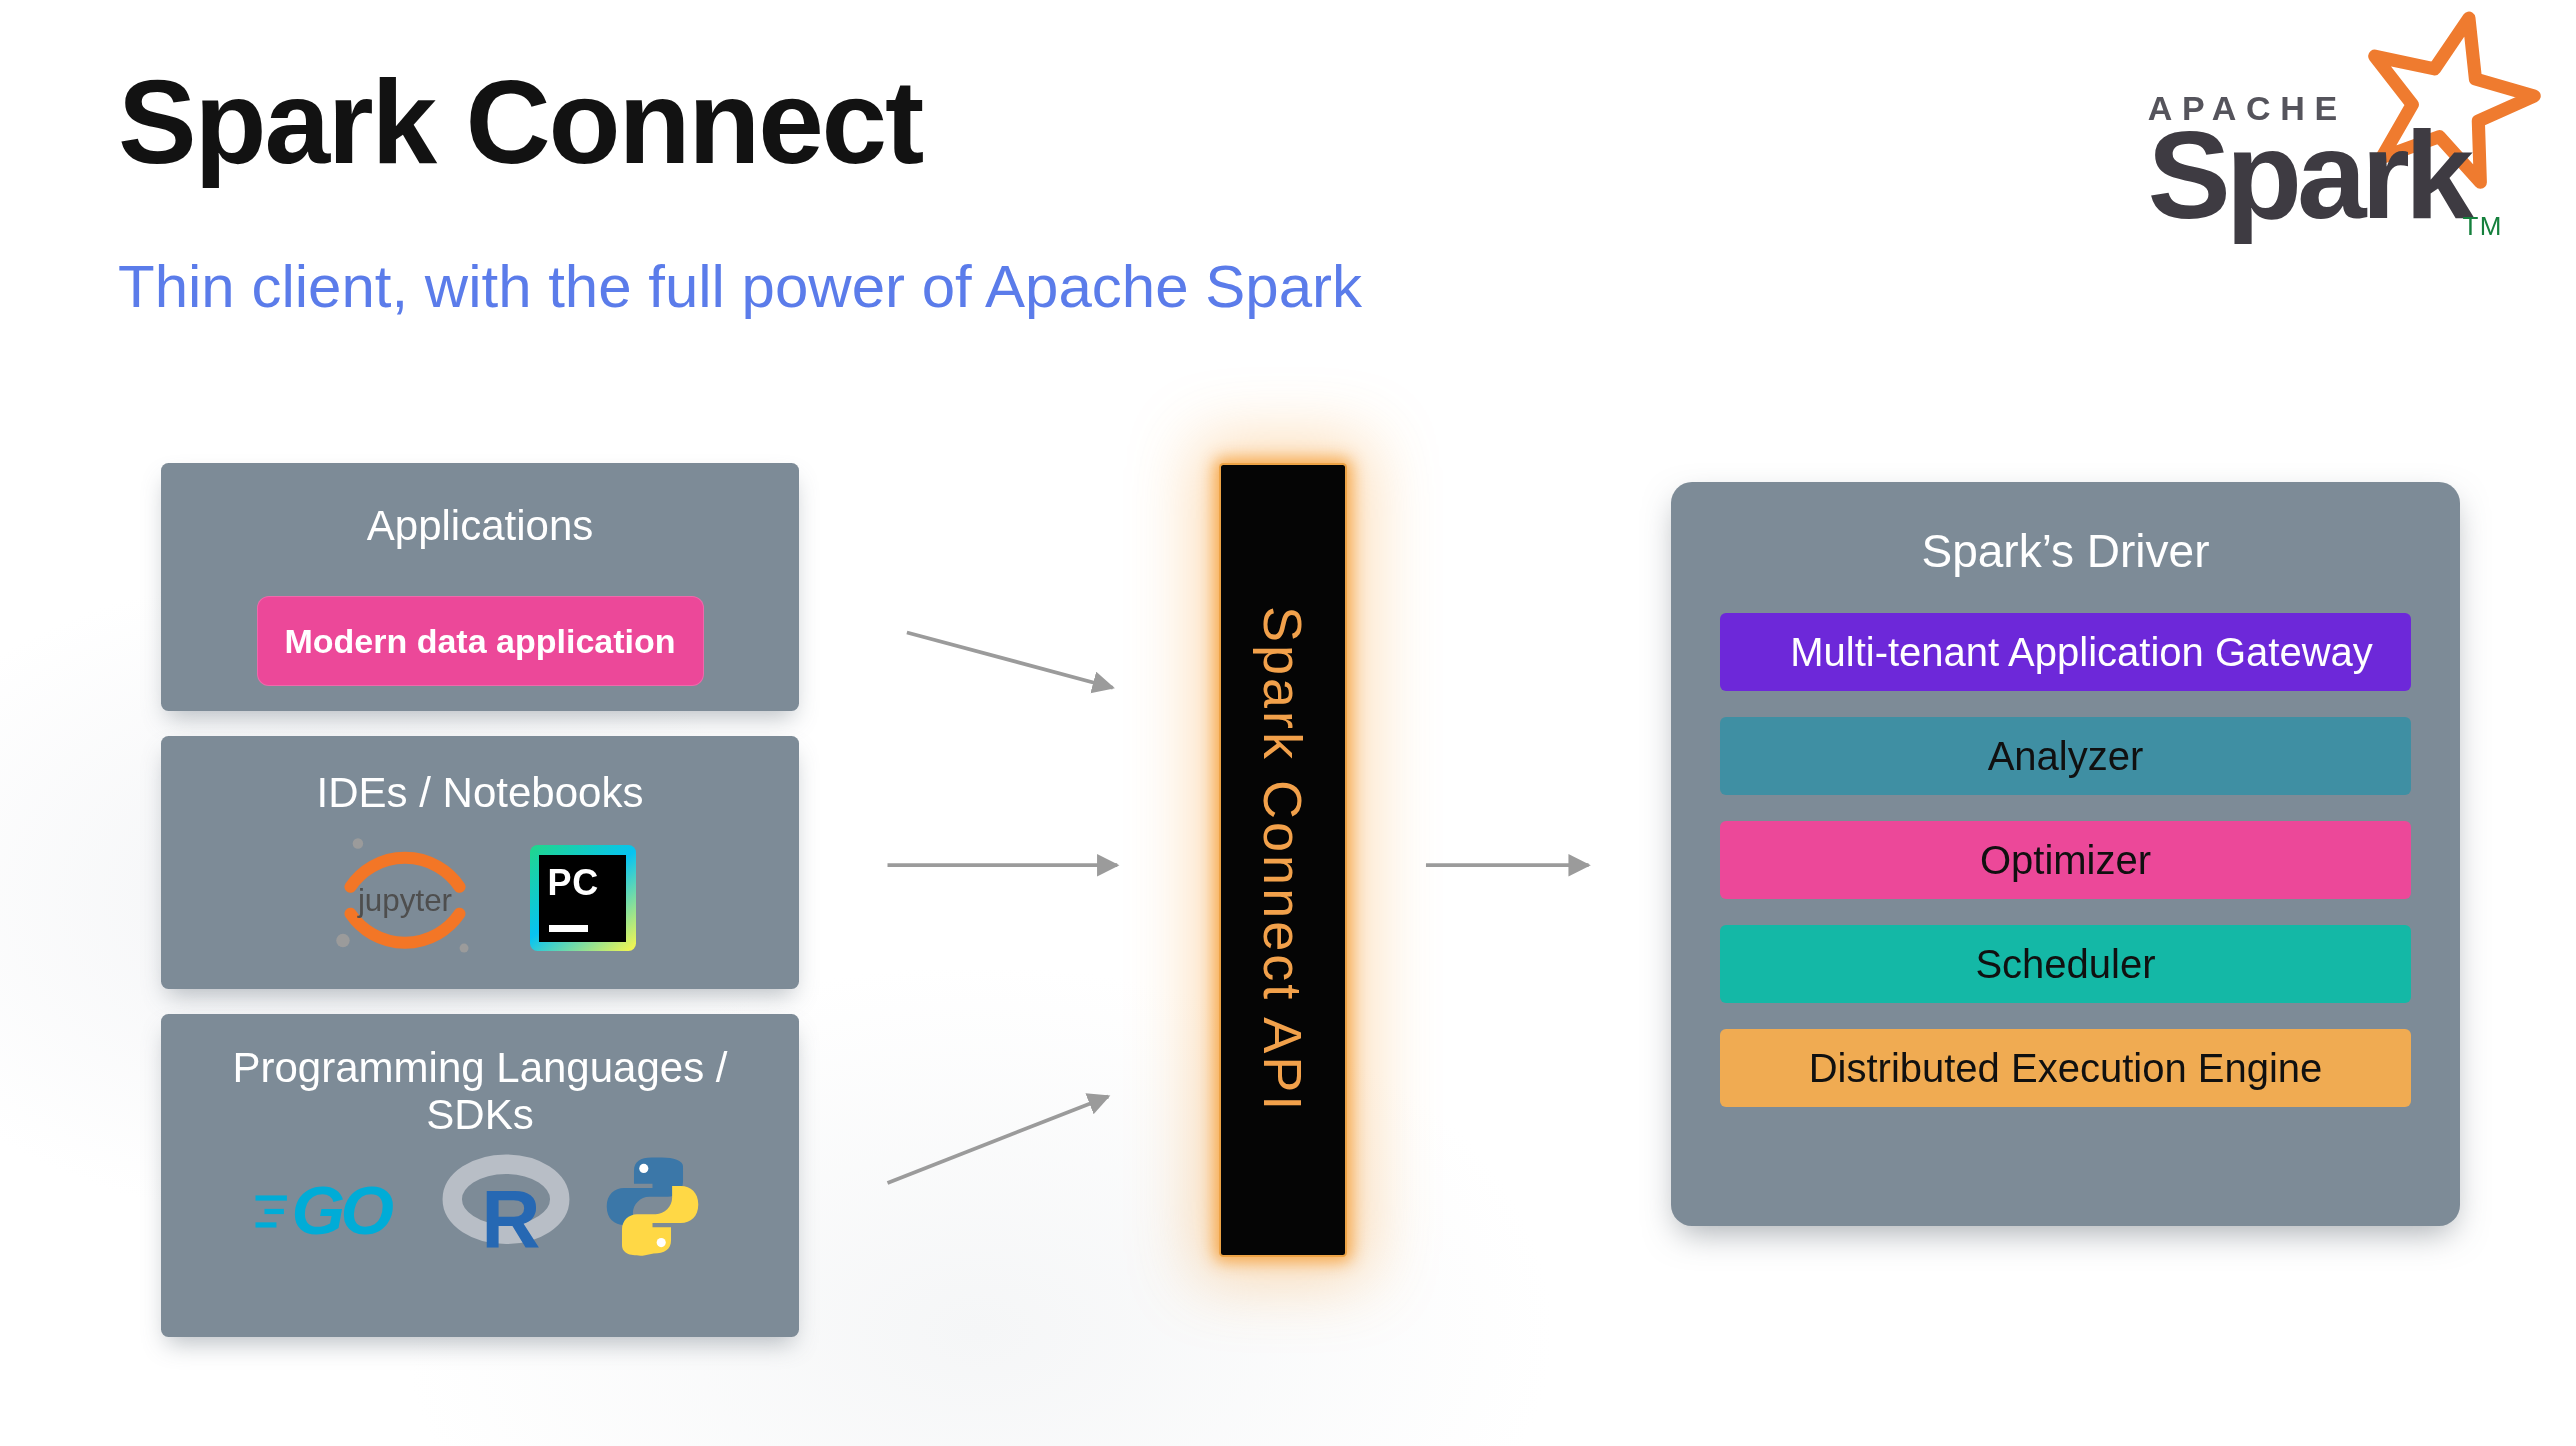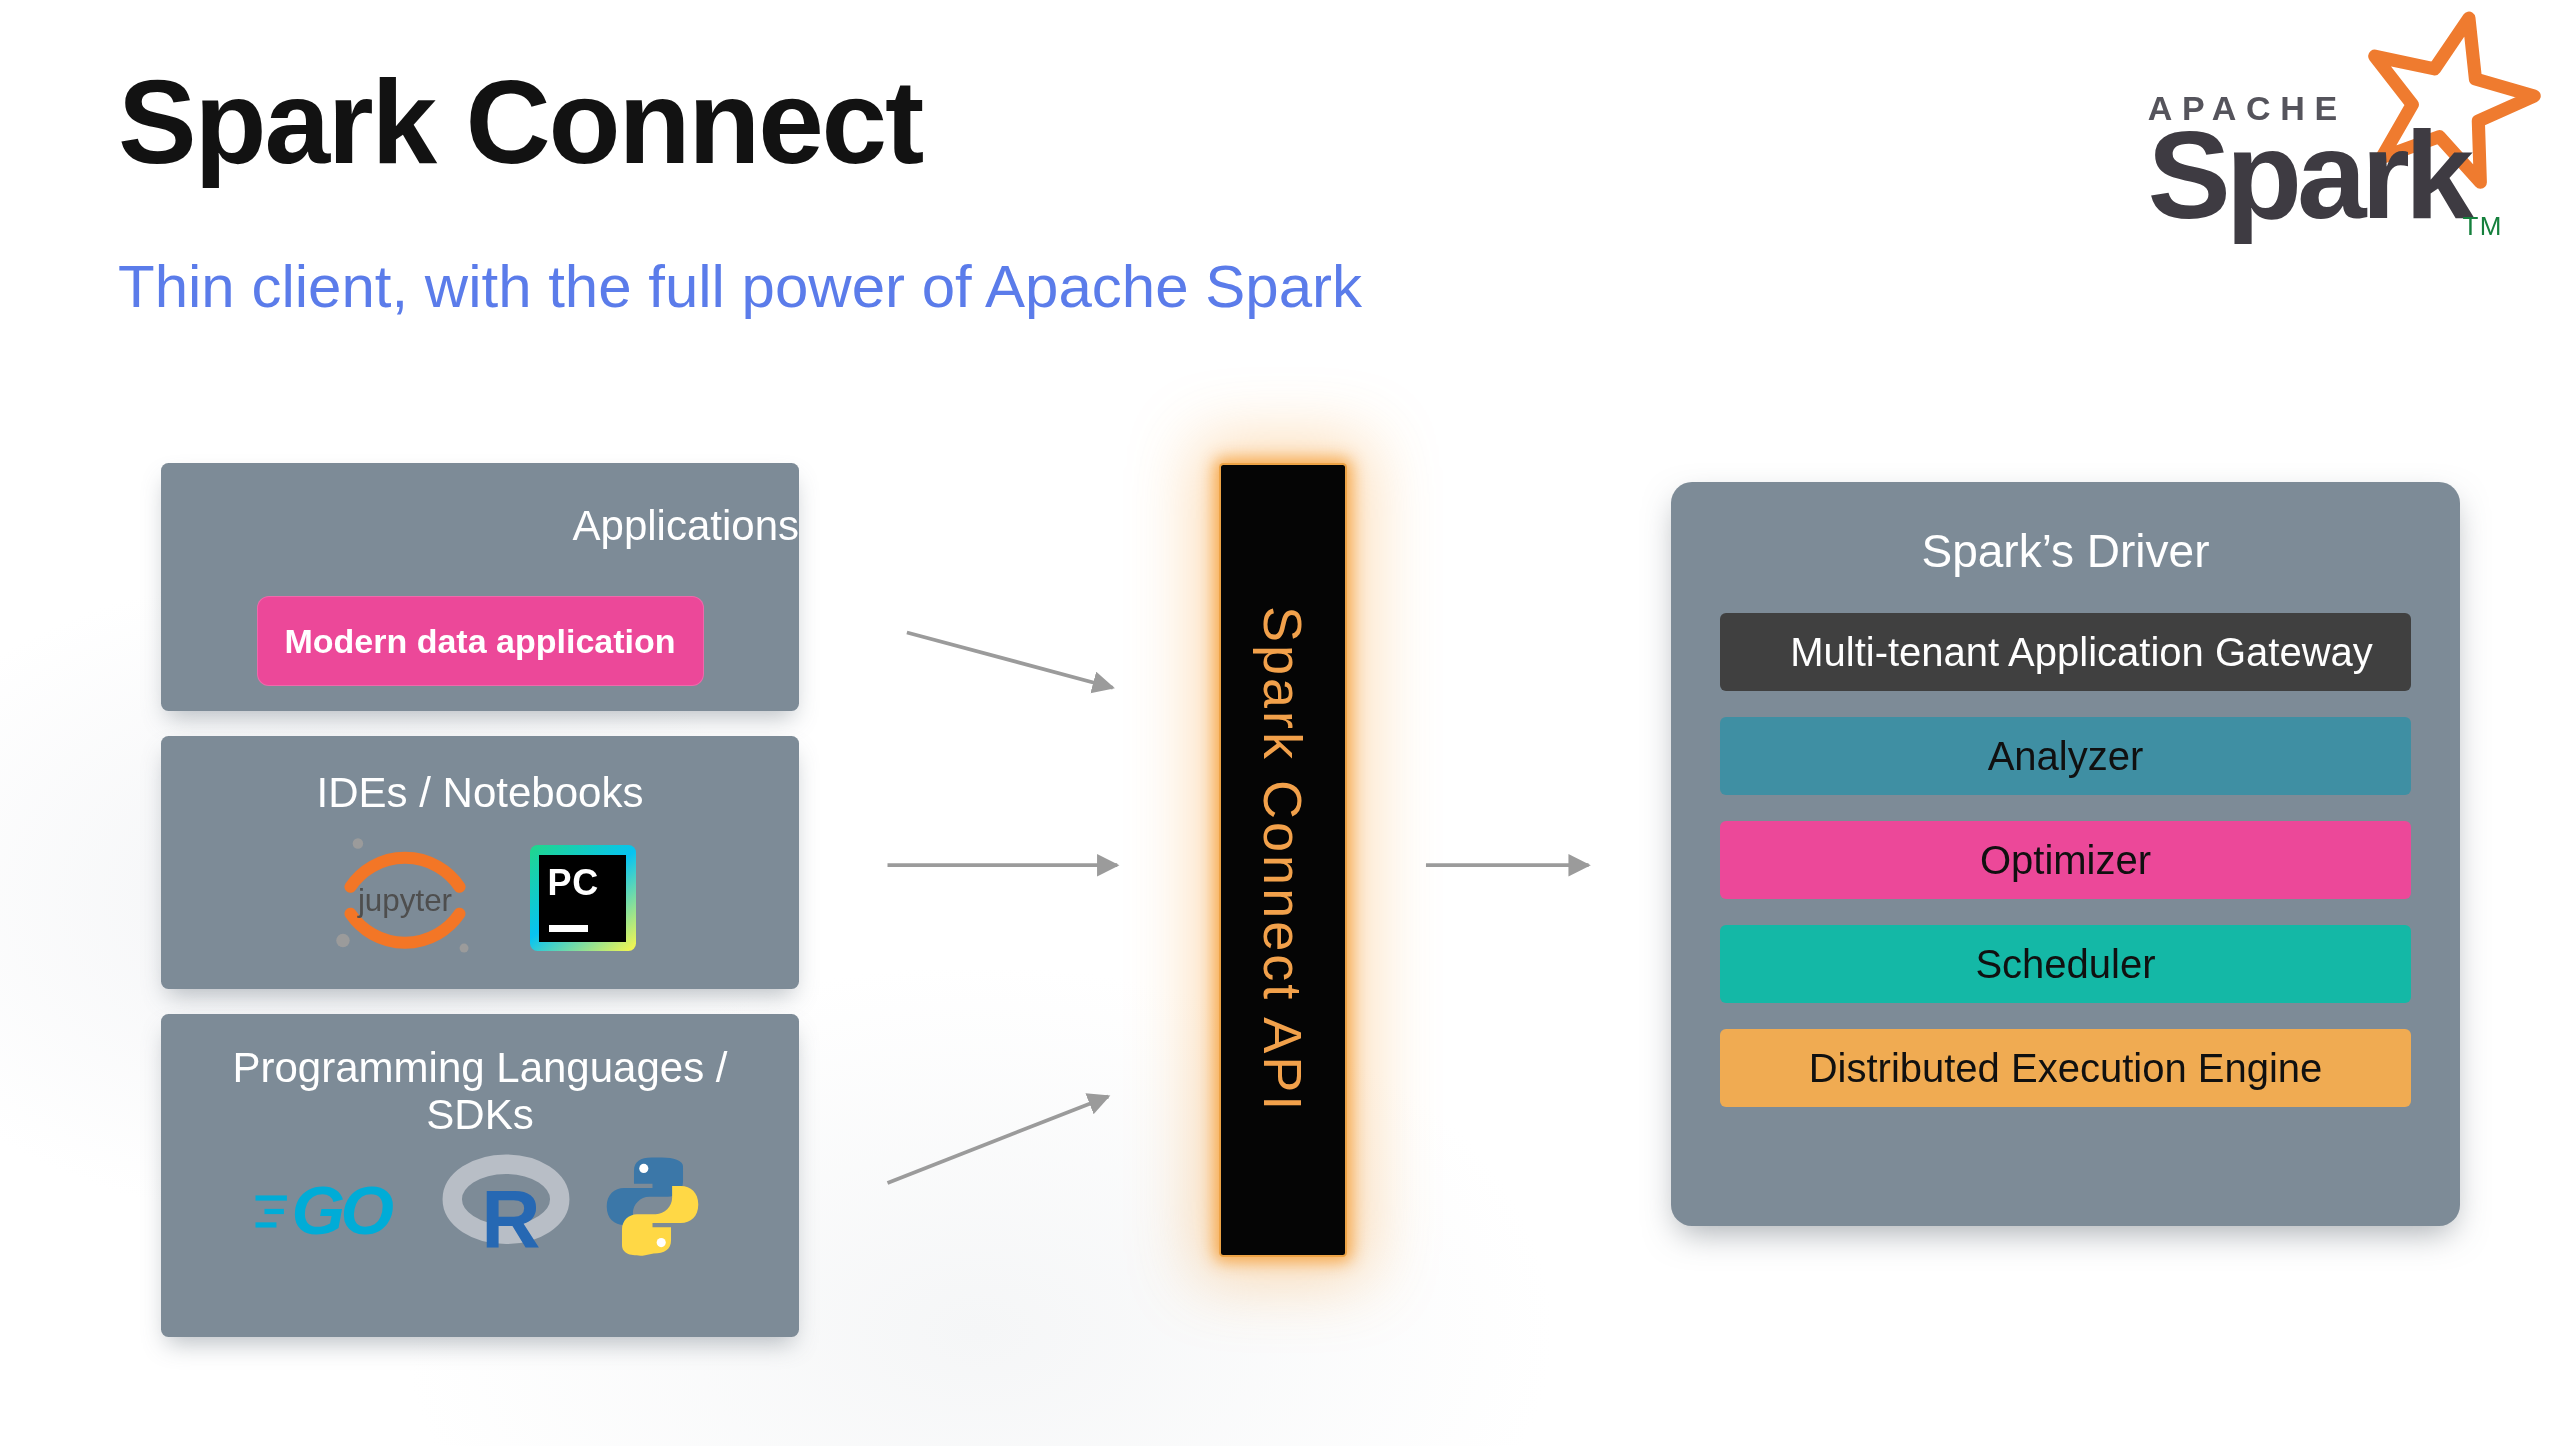--- a/index.html
+++ b/index.html
@@ -109,21 +109,21 @@
 
 <div class="spark-logo">
   <svg class="spark-star" viewBox="0 0 100 100">
     <polygon points="50,4 61.2,34.6 93.7,35.8 68.1,55.9 77,87.2 50,69 23,87.2 31.9,55.9 6.3,35.8 38.8,34.6" fill="#ffffff" stroke="#ef7b2f" stroke-width="7" stroke-linejoin="round"></polygon>
   </svg>
   <div class="apache-label">APACHE</div>
   <div class="spark-wordmark">Spark</div>
   <div class="tm-label">TM</div>
 </div>
 
-<div class="panel" id="panel-applications" style="background-color: rgb(125, 139, 151); text-align: right;">
+<div class="panel" id="panel-applications" style="background-color: rgb(125, 139, 151);">
   <div class="panel-title">Applications</div>
   <div class="app-pill" style="background-color: #ec4899;">Modern data application</div>
 </div>
 
 <div class="panel" id="panel-ides" style="background-color: rgb(125, 139, 151);">
   <div class="panel-title">IDEs / Notebooks</div>
   <div class="icons-row">
 
     <svg width="157" height="142" viewBox="0 0 210 190">
       <circle cx="44" cy="22" r="7" fill="#9b9b9b"></circle>
@@ -167,21 +167,21 @@
   </div>
 </div>
 
 <div class="connector" style="background-color: rgb(5, 5, 5);">
   <div class="connector-label" style="color: rgb(242, 161, 75);">Spark Connect API</div>
 </div>
 
 <div class="driver" style="background-color: rgb(125, 139, 151);">
   <div class="driver-title">Spark’s Driver</div>
   <div class="layers">
-    <div class="layer" style="background-color: #404040; color: rgb(255, 255, 255); padding-left: 32px;">Multi-tenant Application Gateway</div>
+    <div class="layer" style="background-color: #6d28d9; color: rgb(255, 255, 255); padding-left: 32px;">Multi-tenant Application Gateway</div>
     <div class="layer" style="background-color: rgb(63, 143, 163); color: rgb(16, 16, 16);">Analyzer</div>
     <div class="layer" style="background-color: #ec4899; color: rgb(16, 16, 16);">Optimizer</div>
     <div class="layer" style="background-color: #14b8a6; color: rgb(16, 16, 16);">Scheduler</div>
     <div class="layer" style="background-color: rgb(240, 171, 82); color: rgb(16, 16, 16);">Distributed Execution Engine</div>
   </div>
 </div>
 
 <svg class="arrows" viewBox="0 0 3454 1940">
   <defs>
     <marker id="arrowhead" markerWidth="7" markerHeight="7" refX="5.4" refY="3" orient="auto">

